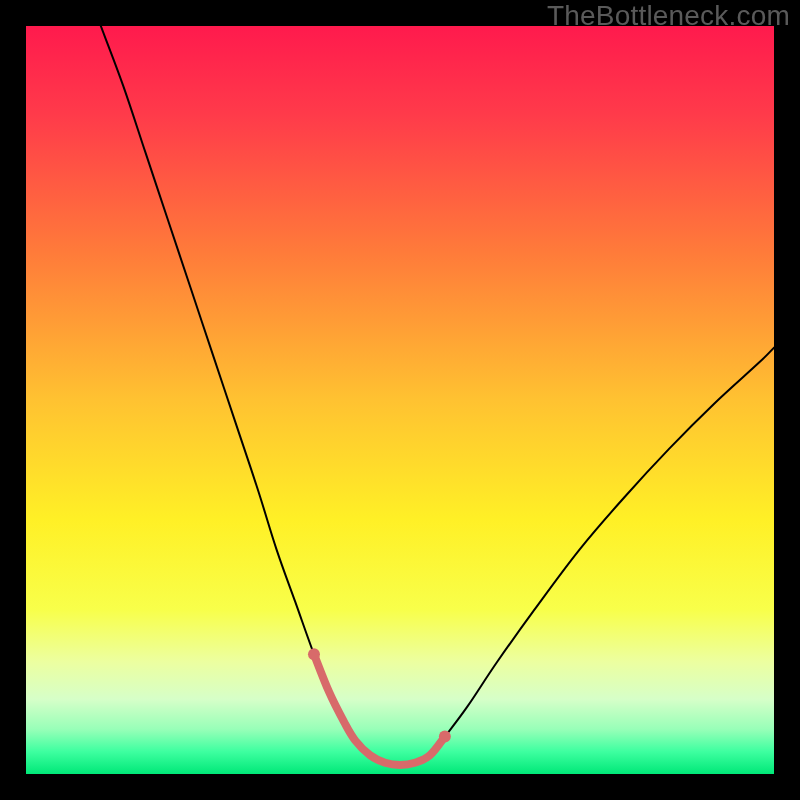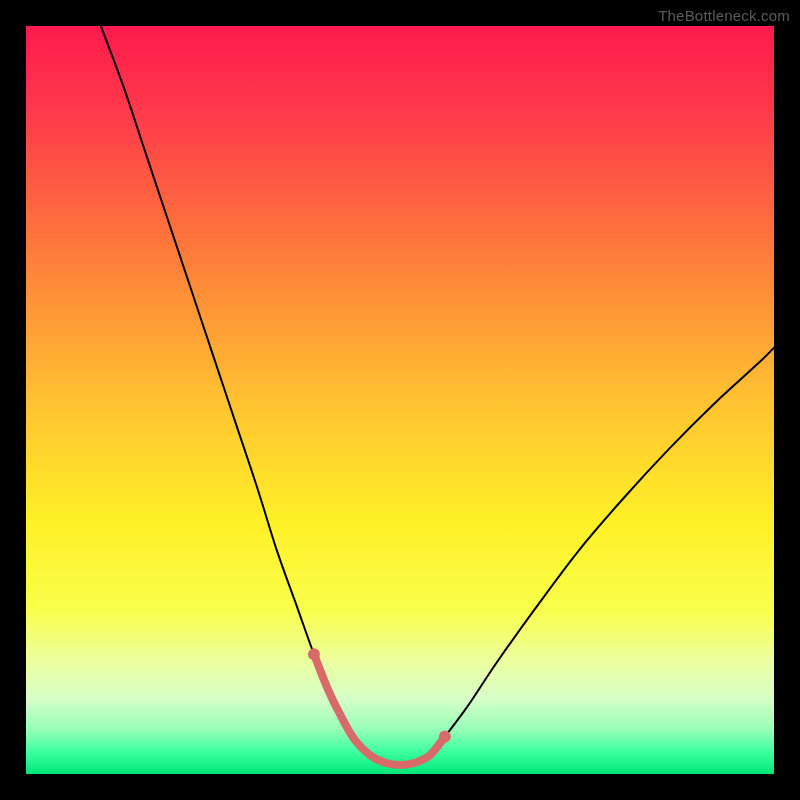--- a/index.html
+++ b/index.html
@@ -29,24 +29,24 @@
   }
   .gradient {
     position: absolute;
     left: 0;
     top: 0;
     width: 100%;
     height: 100%;
   }
   .watermark {
     position: absolute;
-    top: 7px;
+    top: 0;
     right: 10px;
     color: #5a5a5a;
-    font-size: 15px;
+    font-size: 28px;
     font-weight: 500;
     letter-spacing: 0.2px;
   }
   .curve-svg {
     position: absolute;
     left: 0;
     top: 0;
     width: 100%;
     height: 100%;
   }

